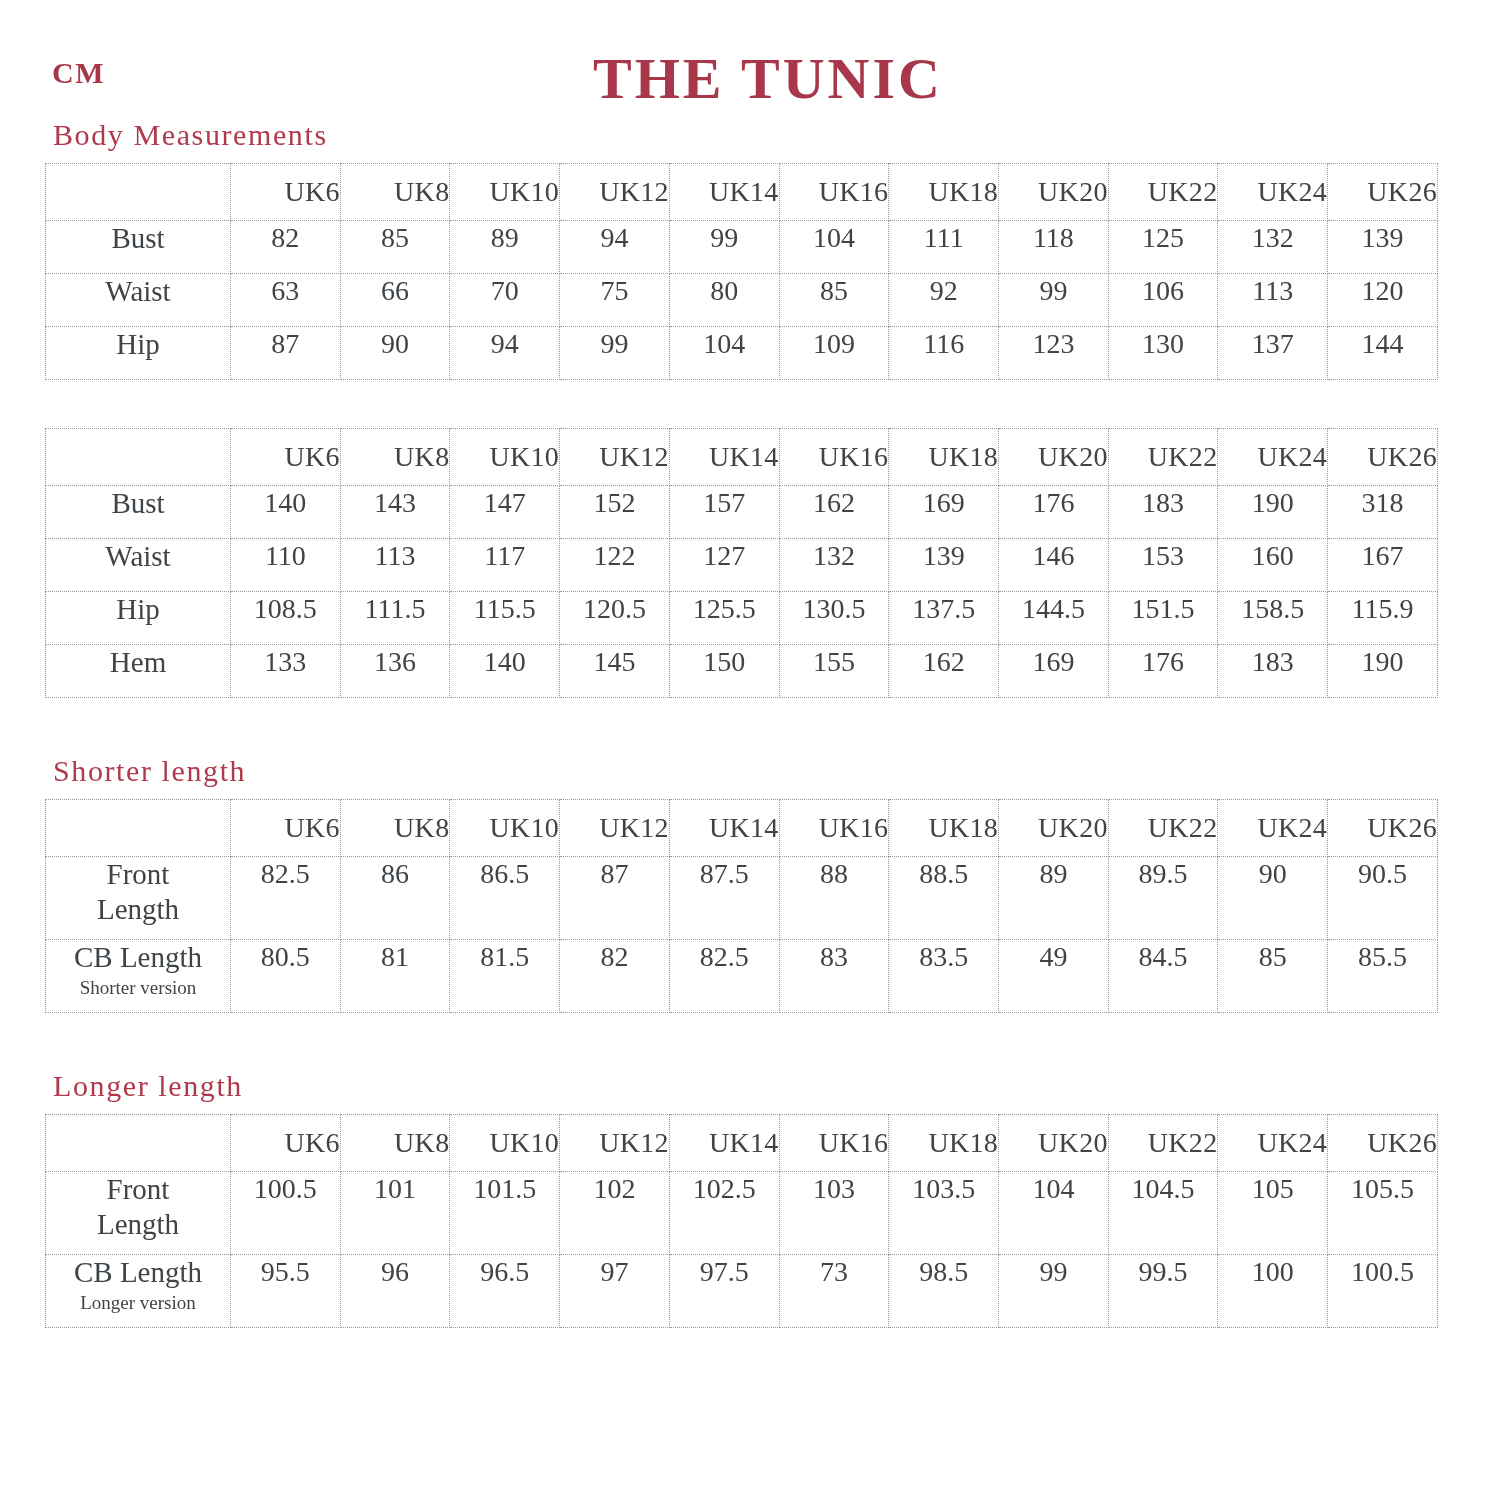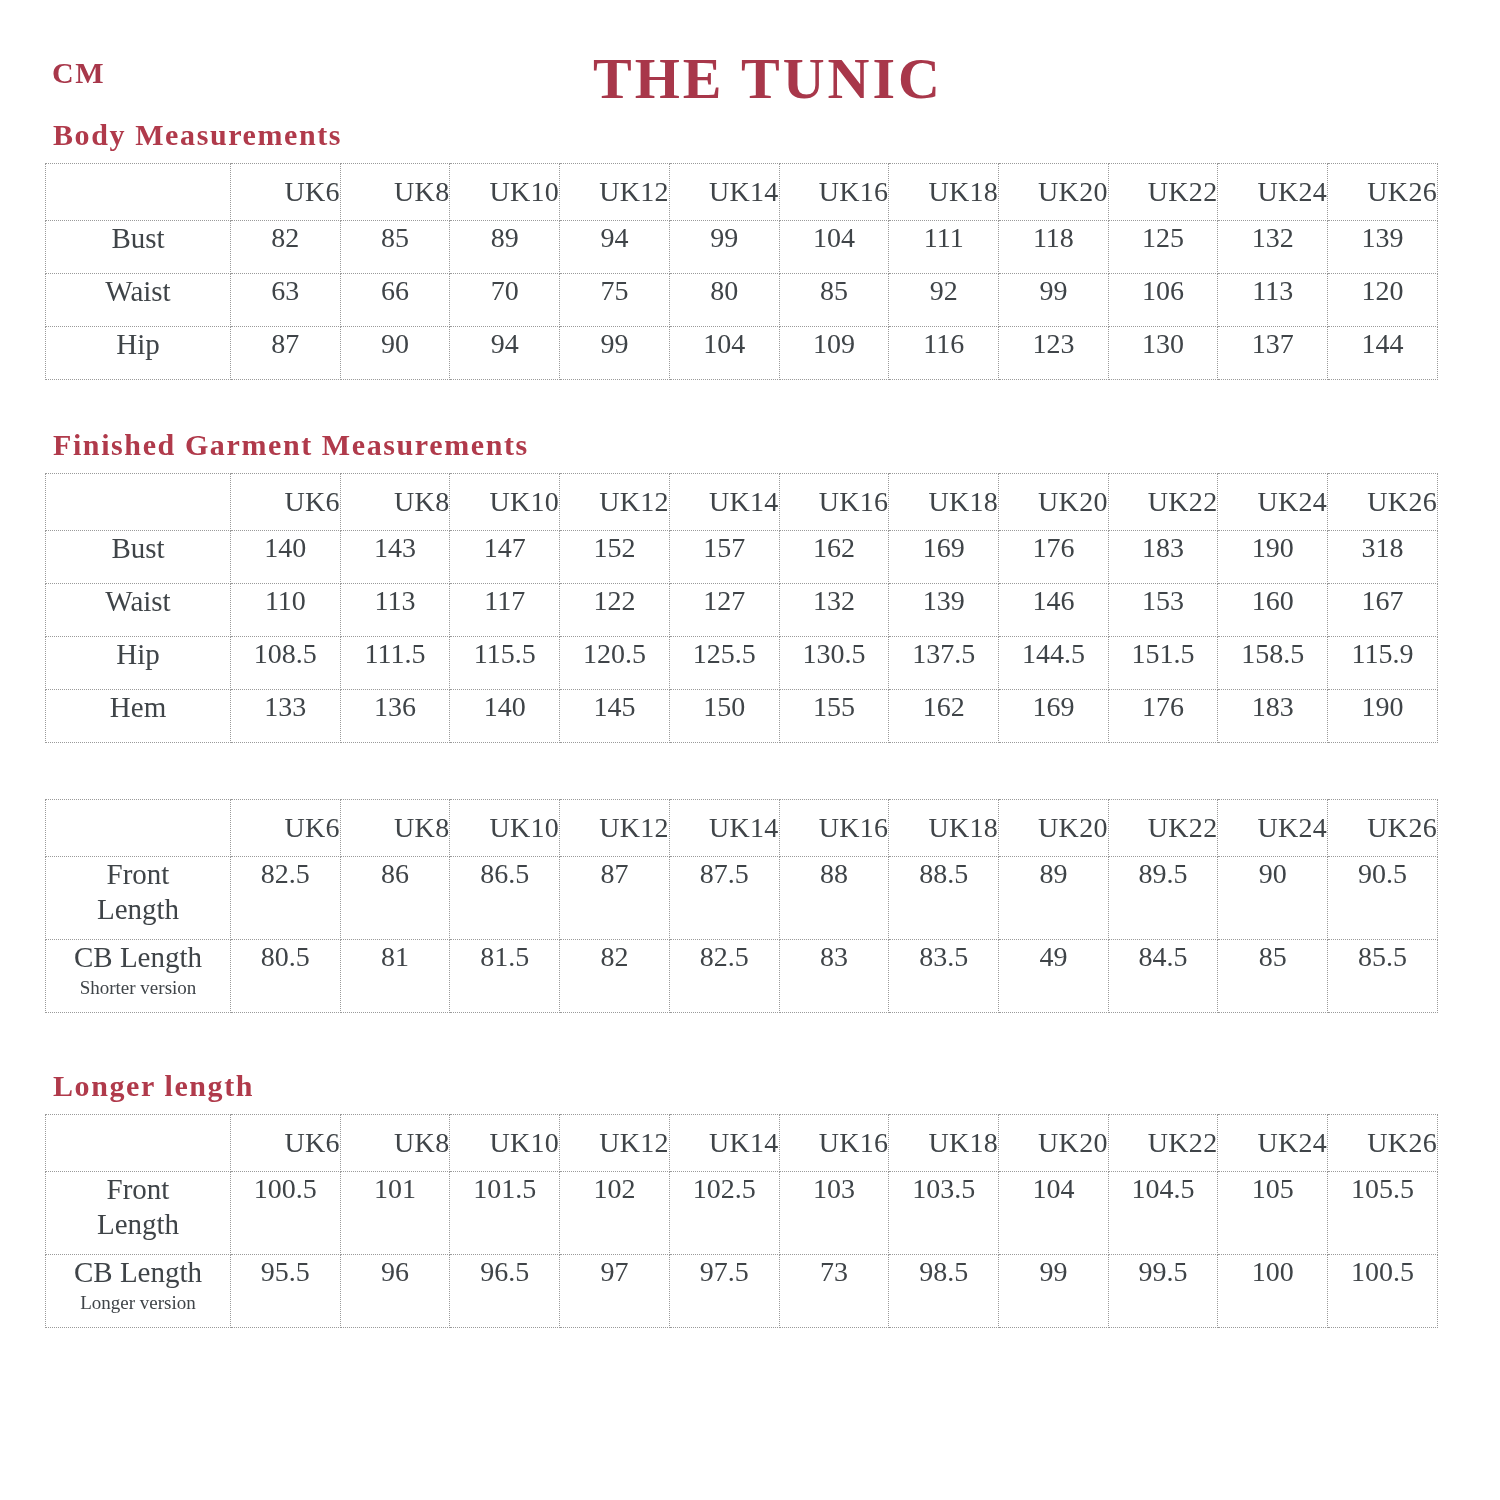--- a/index.html
+++ b/index.html
@@ -46,21 +46,21 @@
     padding-left: 36px;
   }
 
   
   .section {
     padding: 0 48px 0 45px;
   }
   .section-title {
     color: #b03a4b;
     font-size: 30px;
-    font-weight: bold;
+    font-weight: normal;
     letter-spacing: 1.6px;
     margin: 0 0 12px 8px;
     line-height: 1.1;
   }
   .gap-lg { height: 48px; }
   .gap-xl { height: 56px; }
 
   
   table.sizes {
     width: 1393px;
@@ -199,21 +199,20 @@
               <td class="val">123</td>
               <td class="val">130</td>
               <td class="val">137</td>
               <td class="val">144</td>
             </tr>
           </tbody>
         </table>
       </div>
       <div class="gap-lg"></div>
       <div class="section">
-        <div class="section-title">Finished Garment Measurements</div>
         <table class="sizes">
           <colgroup>
             <col class="labelcol">
             <col>
             <col>
             <col>
             <col>
             <col>
             <col>
             <col>
@@ -293,20 +292,21 @@
               <td class="val">169</td>
               <td class="val">176</td>
               <td class="val">183</td>
               <td class="val">190</td>
             </tr>
           </tbody>
         </table>
       </div>
       <div class="gap-xl"></div>
       <div class="section">
+        <div class="section-title">Shorter length</div>
         <table class="sizes">
           <colgroup>
             <col class="labelcol">
             <col>
             <col>
             <col>
             <col>
             <col>
             <col>
             <col>

